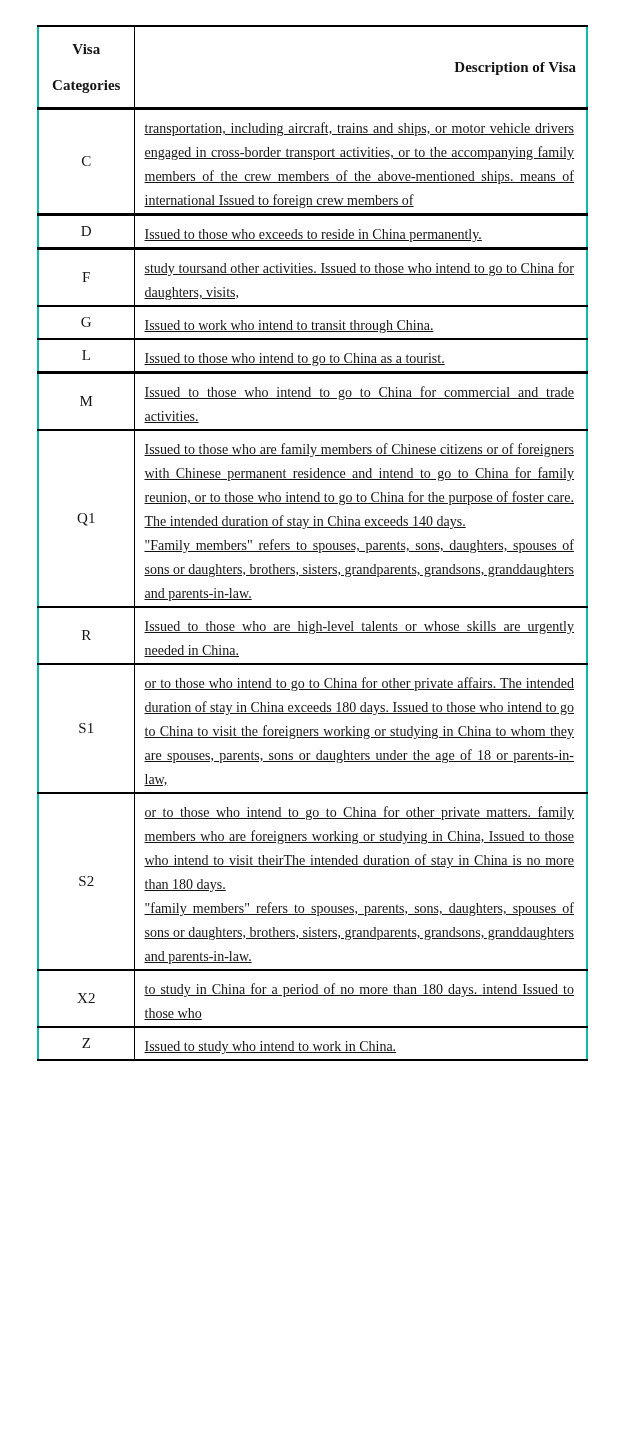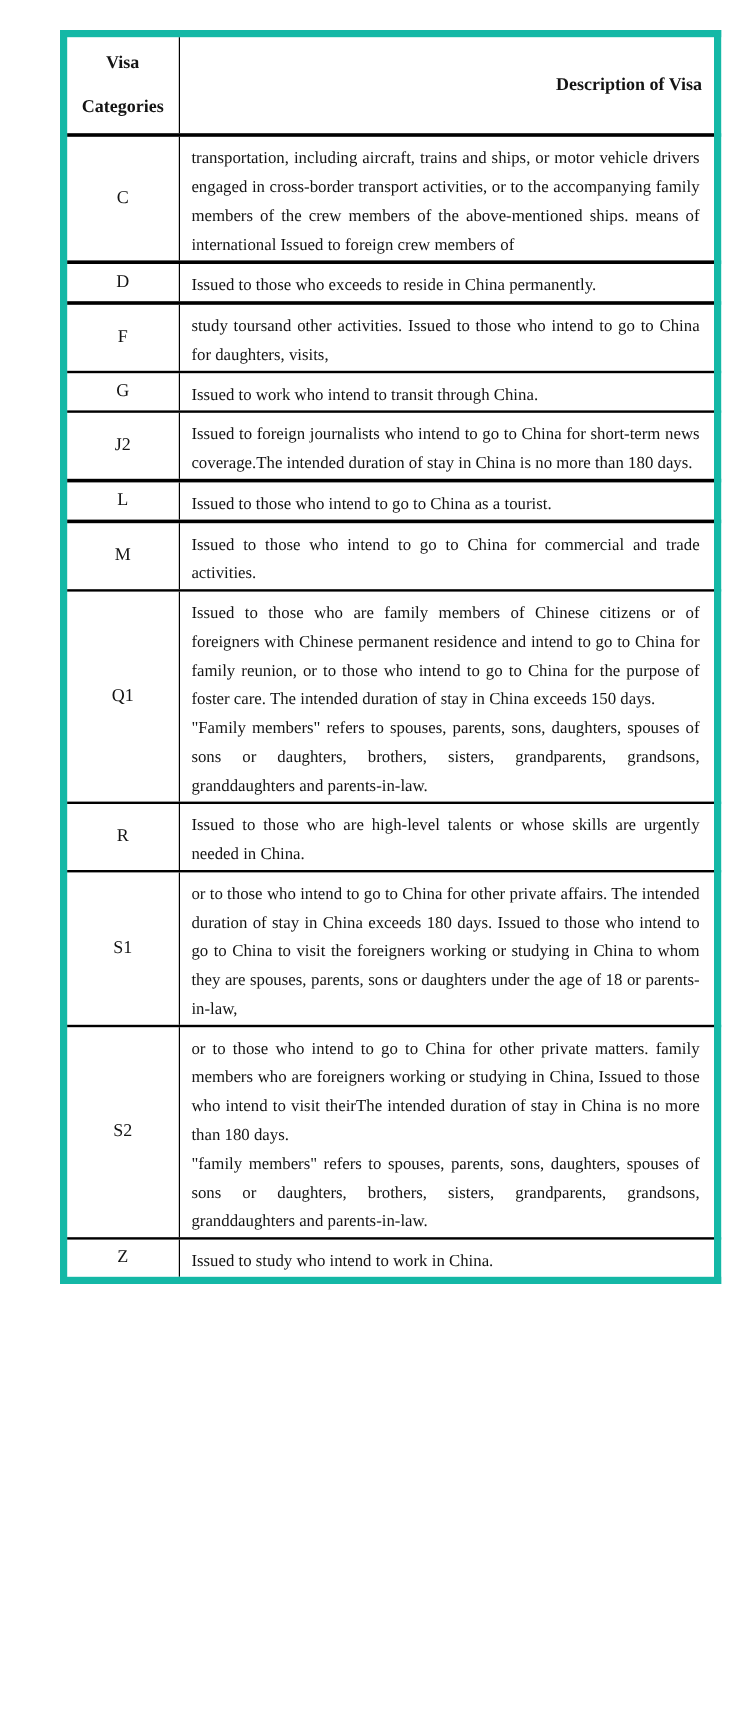--- a/index.html
+++ b/index.html
@@ -23,21 +23,21 @@
     width: 551px;
     table-layout: fixed;
     background: #ffffff;
   }
   table.visa-table td, table.visa-table th {
     border: 1.5px solid #000000;
     border-top-width: 2px;
     border-bottom-width: 2px;
     vertical-align: middle;
   }
-  table.visa-table { border: 6px solid #14b8a6; margin-left: 13px; }
+  table.visa-table { border: 2px solid #14b8a6; }
   tr.thick-bottom td, tr.thick-bottom th { border-bottom-width: 3px; }
 
   th.cat-header {
     width: 96px;
     font-weight: bold;
     font-size: 15px;
     text-align: center;
     line-height: 36px;
     padding: 4px 6px;
   }
@@ -50,20 +50,21 @@
   td.cat {
     width: 96px;
     text-align: center;
     font-size: 15px;
     padding: 2px 4px;
   }
   td.desc {
     font-size: 14px;
     line-height: 24px;
     padding: 7px 12px 0 10px;
+    text-decoration: underline;
   }
   td.desc .para {
     text-align: justify;
     text-justify: inter-word;
   }
 </style>
 </head>
 <body>
 
 <div class="page">
@@ -95,41 +96,35 @@
             <div class="para">study toursand other activities. Issued to those who intend to go to China for daughters, visits,</div>
           </td>
   </tr>
         <tr>
     <td class="cat">G</td>
     <td class="desc">
             <div class="para">Issued to work who intend to transit through China.</div>
           </td>
   </tr>
         <tr class="thick-bottom">
-    <td class="cat">J2</td>
-    <td class="desc">
-            <div class="para">Issued to foreign journalists who intend to go to China for short-term news coverage.The intended duration of stay in China is no more than 180 days.</div>
-          </td>
-  </tr>
-        <tr class="thick-bottom">
     <td class="cat">L</td>
     <td class="desc">
             <div class="para">Issued to those who intend to go to China as a tourist.</div>
           </td>
   </tr>
         <tr>
     <td class="cat">M</td>
     <td class="desc">
             <div class="para">Issued to those who intend to go to China for commercial and trade activities.</div>
           </td>
   </tr>
         <tr>
     <td class="cat">Q1</td>
     <td class="desc">
-            <div class="para">Issued to those who are family members of Chinese citizens or of foreigners with Chinese permanent residence and intend to go to China for family reunion, or to those who intend to go to China for the purpose of foster care. The intended duration of stay in China exceeds 150 days.</div>
+            <div class="para">Issued to those who are family members of Chinese citizens or of foreigners with Chinese permanent residence and intend to go to China for family reunion, or to those who intend to go to China for the purpose of foster care. The intended duration of stay in China exceeds 140 days.</div>
             <div class="para">"Family members" refers to spouses, parents, sons, daughters, spouses of sons or daughters, brothers, sisters, grandparents, grandsons, granddaughters and parents-in-law.</div>
           </td>
   </tr>
         <tr>
     <td class="cat">R</td>
     <td class="desc">
             <div class="para">Issued to those who are high-level talents or whose skills are urgently needed in China.</div>
           </td>
   </tr>
         <tr>
@@ -139,20 +134,26 @@
           </td>
   </tr>
         <tr>
     <td class="cat">S2</td>
     <td class="desc">
             <div class="para">or to those who intend to go to China for other private matters. family members who are foreigners working or studying in China, Issued to those who intend to visit theirThe intended duration of stay in China is no more than 180 days.</div>
             <div class="para">"family members" refers to spouses, parents, sons, daughters, spouses of sons or daughters, brothers, sisters, grandparents, grandsons, granddaughters and parents-in-law.</div>
           </td>
   </tr>
         <tr>
+    <td class="cat">X2</td>
+    <td class="desc">
+            <div class="para">to study in China for a period of no more than 180 days. intend Issued to those who</div>
+          </td>
+  </tr>
+        <tr>
     <td class="cat">Z</td>
     <td class="desc">
             <div class="para">Issued to study who intend to work in China.</div>
           </td>
   </tr>
       </tbody>
   </table>
 </div>
 
 </body></html>

